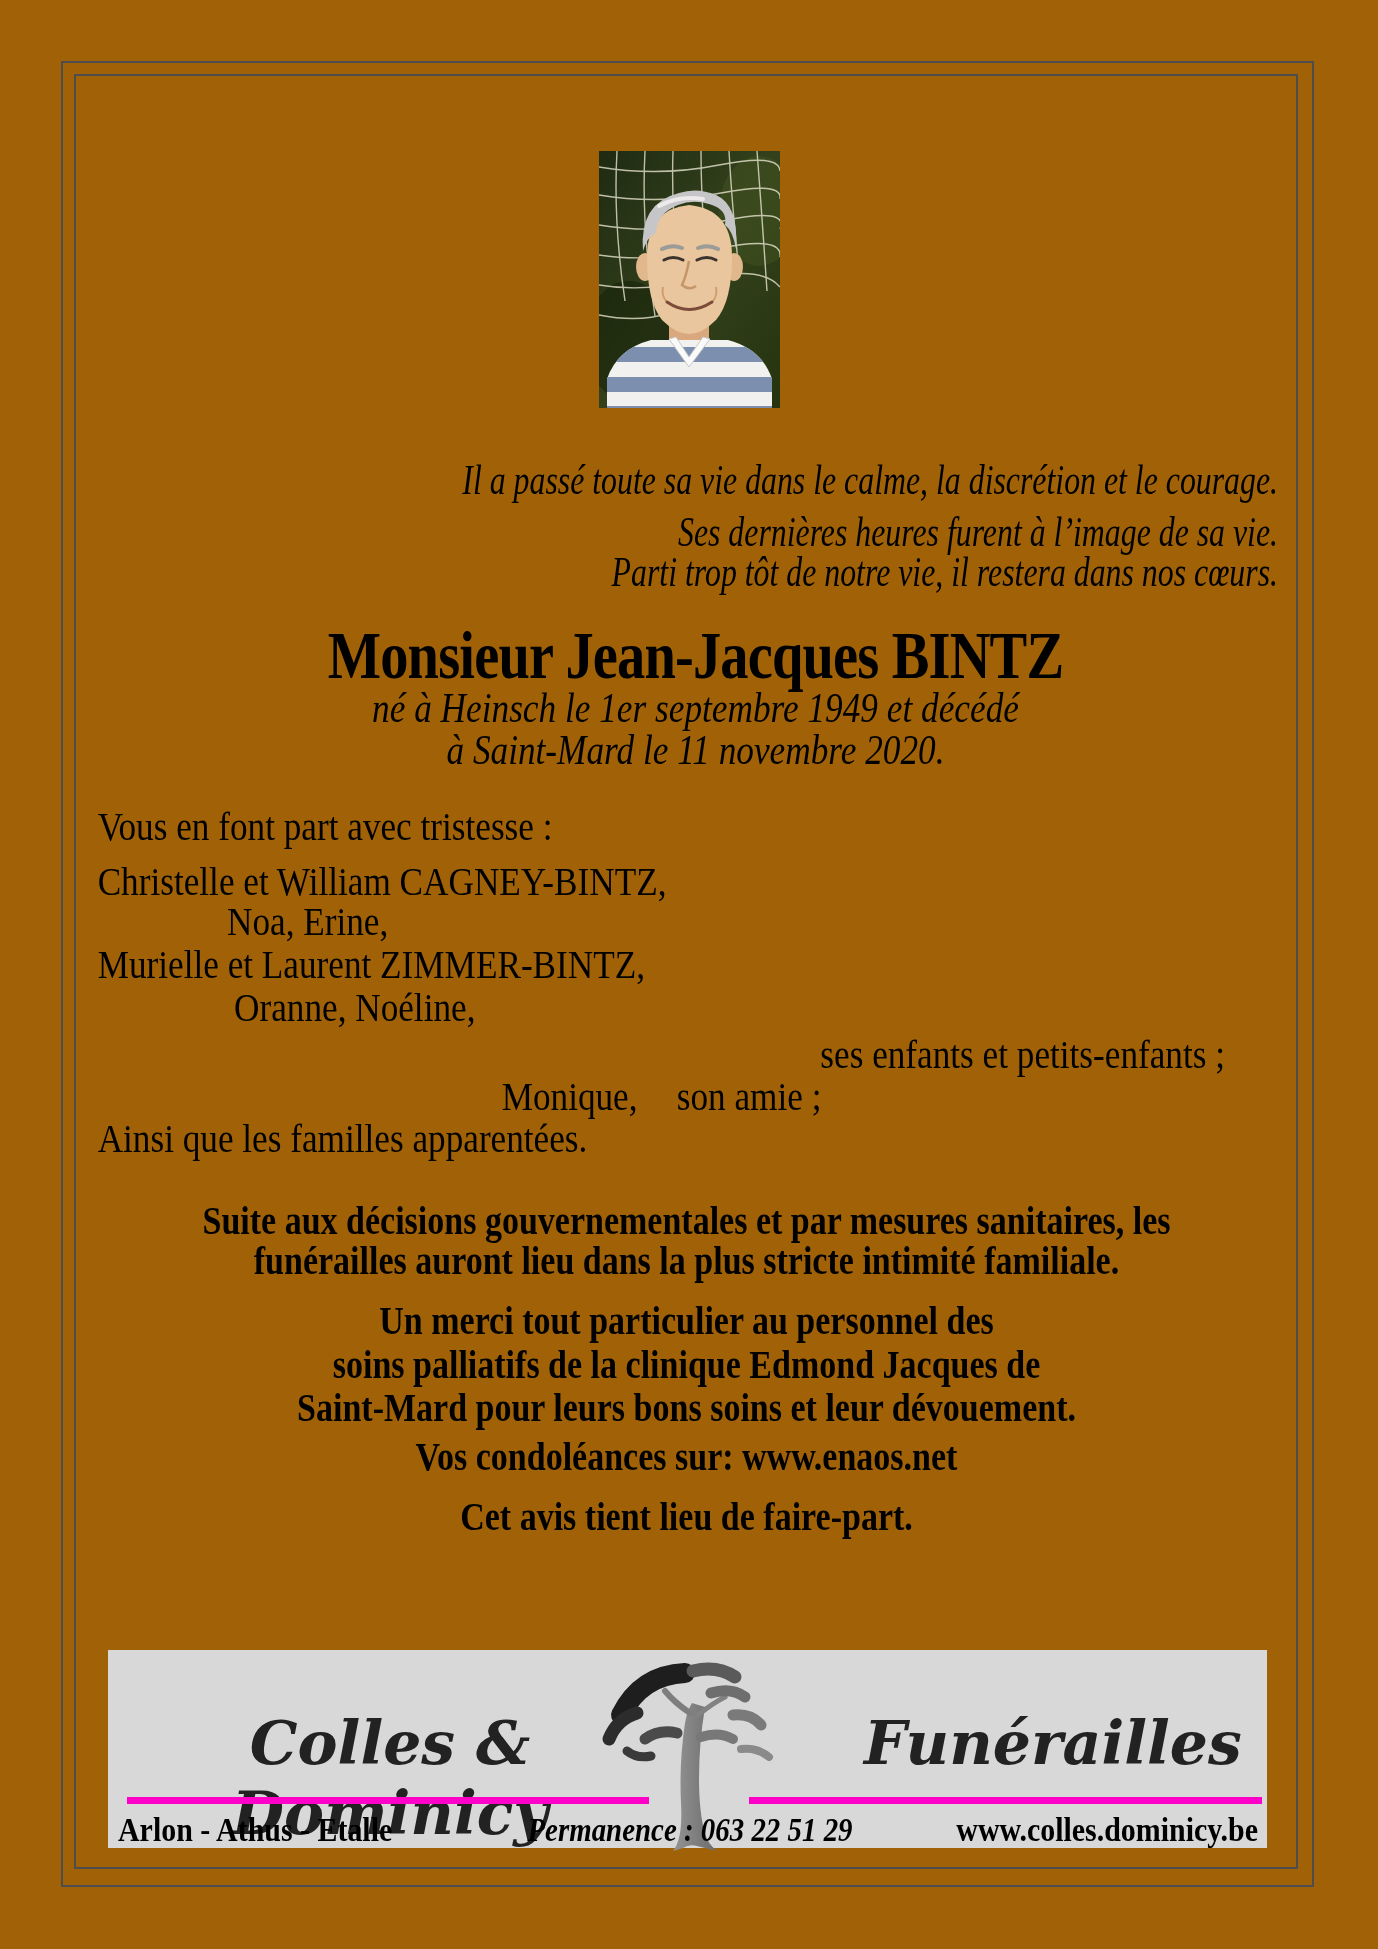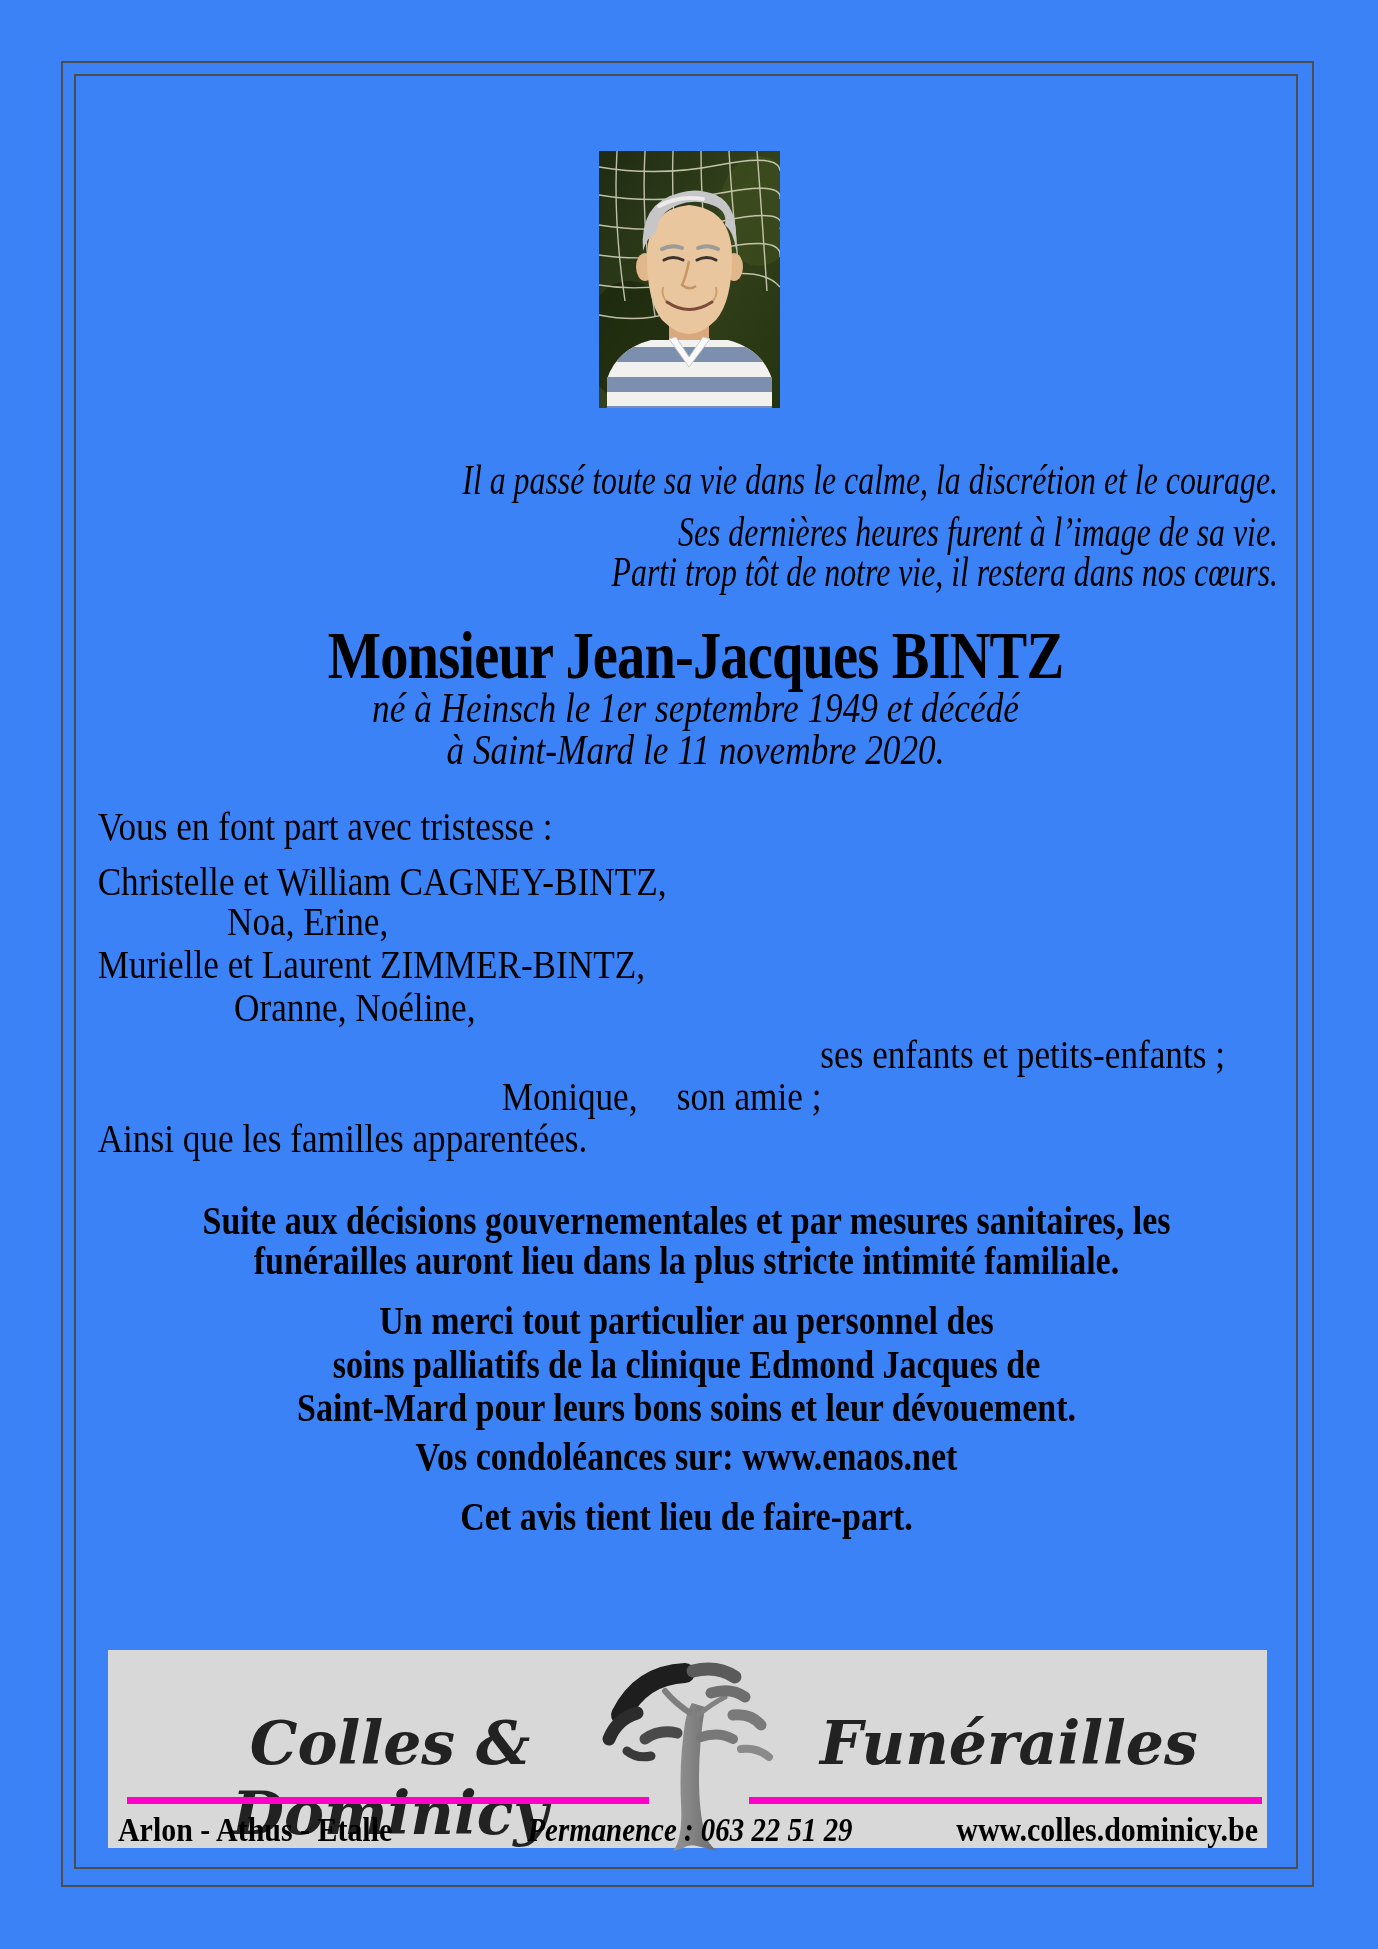--- a/index.html
+++ b/index.html
@@ -1,16 +1,16 @@
 <!DOCTYPE html>
 <html><head>
 <meta charset="utf-8">
 <style>
   html,body{margin:0;padding:0;background:#ffffff;}
-  .page{position:relative;width:1378px;height:1949px;background:#3b82f6;overflow:hidden;
+  .page{position:relative;width:1378px;height:1949px;background:#a16207;overflow:hidden;
         font-family:"Liberation Serif","DejaVu Serif",serif;color:#000;}
   .frame{position:absolute;border:2px solid #4d4d4d;}
   .frame.outer{left:61px;top:61px;width:1249px;height:1822px;}
   .frame.inner{left:74px;top:74px;width:1220px;height:1791px;}
   .ln{position:absolute;left:95px;width:1183px;white-space:nowrap;}
   .ar{text-align:right;}
   .ac{text-align:center;}
   .it{font-style:italic;font-size:43px;line-height:50px;}
   .fam{font-size:40px;line-height:48px;}
   .bold40{font-weight:bold;font-size:40px;line-height:40px;}
@@ -124,21 +124,21 @@
 
   <div class="ln ac bold40 sxc85" style="top:1301px">Un merci tout particulier au personnel des</div>
   <div class="ln ac bold40 sxc85" style="top:1345px">soins palliatifs de la clinique Edmond Jacques de</div>
   <div class="ln ac bold40 sxc85" style="top:1388px">Saint-Mard pour leurs bons soins et leur dévouement.</div>
 
   <div class="ln ac bold40 sxc85" style="top:1437px">Vos condoléances sur: www.enaos.net</div>
   <div class="ln ac bold40 sxc85" style="top:1497px">Cet avis tient lieu de faire-part.</div>
 
   <div class="banner" style="background: rgb(216, 216, 216);"></div>
   <div class="script" style="left:130px;top:1708px;width:520px">Colles &amp; Dominicy</div>
-  <div class="script" style="left:820px;top:1708px;width:350px">Funérailles</div>
+  <div class="script" style="left:864px;top:1708px;width:350px">Funérailles</div>
   <div class="magenta" style="left: 127px; width: 522px; background: rgb(255, 0, 200);"></div>
   <div class="magenta" style="left: 749px; width: 513px; background: rgb(255, 0, 200);"></div>
 
   <svg class="tree" viewBox="0 0 195 202">
     <g>
       <path d="M80,198 Q90,186 88,150 Q86,110 92,70 Q94,58 99,50 L112,54 Q106,90 106,125 Q106,160 112,180 Q114,190 124,198 L104,193 Q96,191 90,195 Z" fill="url(#tg)"></path>
       <defs>
           <linearGradient id="tg" x1="0" y1="0" x2="1" y2="0">
         <stop offset="0" stop-color="#949494"></stop>
             <stop offset="1" stop-color="#6b6b6b"></stop>

